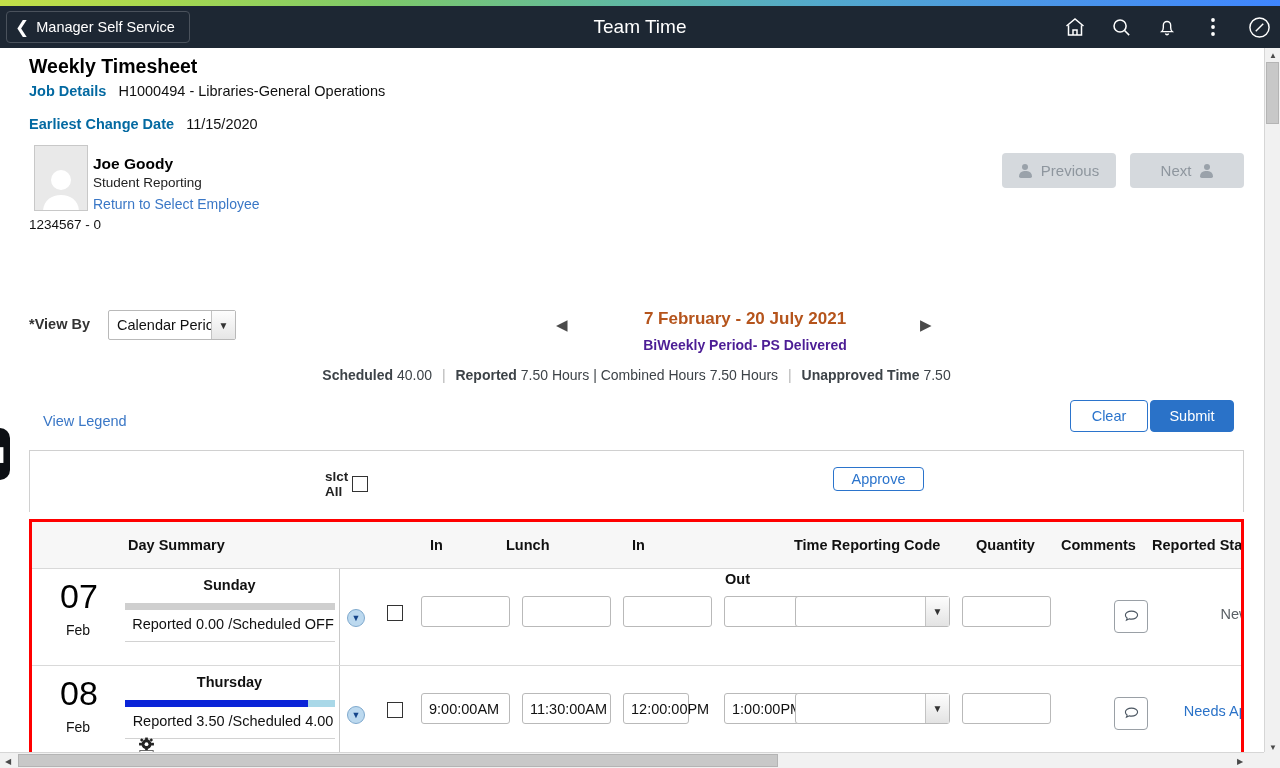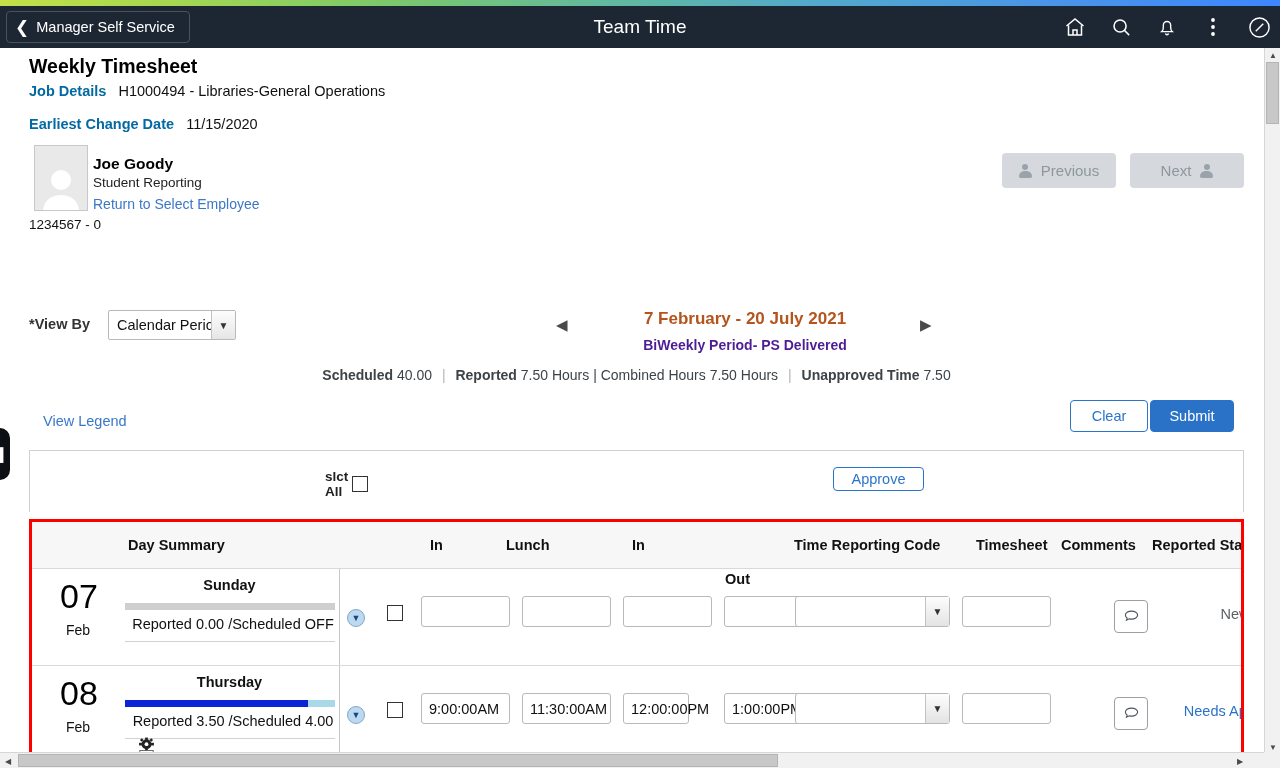--- a/index.html
+++ b/index.html
@@ -475,21 +475,21 @@
 
     <div class="grid-outline">
 
       <div class="grid-head">
         <div class="th" style="left:96px;">Day Summary</div>
         <div class="th" style="left:398px;">In</div>
         <div class="th" style="left:474px;">Lunch</div>
         <div class="th" style="left:600px;">In</div>
         <div class="th" style="left:693px;margin-top:34px;">Out</div>
         <div class="th" style="left:762px;">Time Reporting Code</div>
-        <div class="th" style="left:944px;">Timesheet</div>
+        <div class="th" style="left:944px;">Quantity</div>
         <div class="th" style="left:1029px;">Comments</div>
         <div class="th" style="left:1120px;">Reported Statu</div>
       </div>
 
       <div class="row">
         <div class="daycell">
           <div class="daynum">07</div>
           <div class="daymon">Feb</div>
           <div class="dayname">Sunday</div>
           <div class="daybar off"></div>

